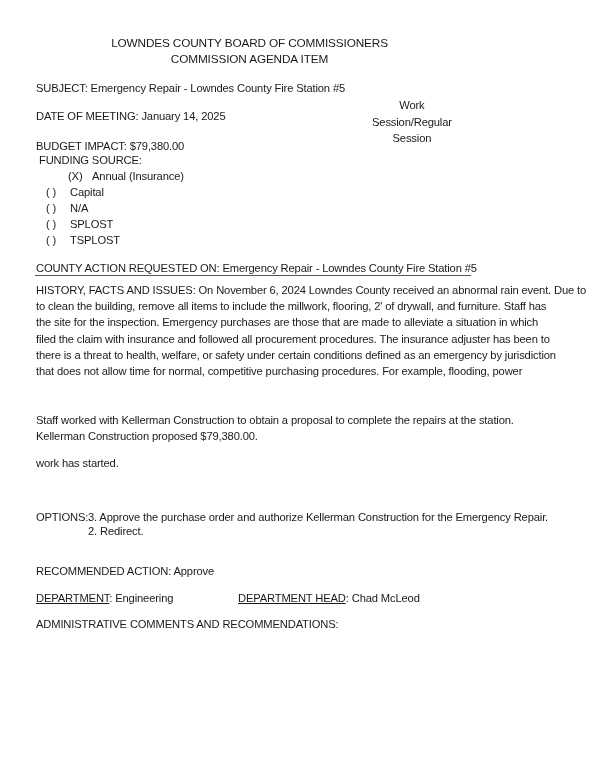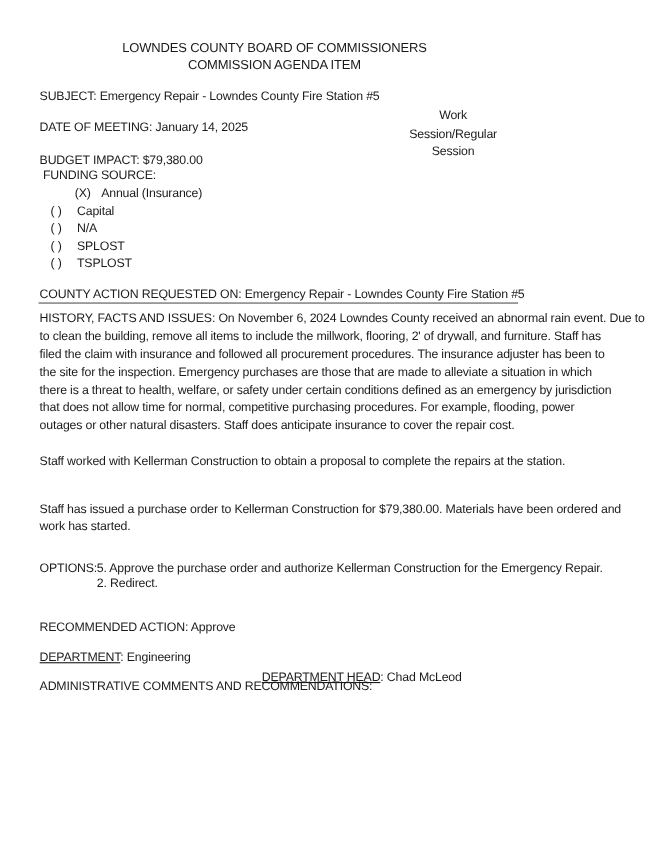--- a/index.html
+++ b/index.html
@@ -76,42 +76,41 @@
 <div class="fund-row" style="top:234px;">
   <span class="fund-mark">( )</span><span>TSPLOST</span>
 </div>
 
 <div class="abs" style="left:36px; top:262px;">COUNTY ACTION REQUESTED ON: Emergency Repair - Lowndes County Fire Station #5</div>
 <div class="rule"></div>
 
 <div class="para" style="top:282px;">
   <span class="para-line">HISTORY, FACTS AND ISSUES: On November 6, 2024 Lowndes County received an abnormal rain event. Due to</span>
   <span class="para-line">to clean the building, remove all items to include the millwork, flooring, 2' of drywall, and furniture. Staff has</span>
+  <span class="para-line">the site for the inspection. Emergency purchases are those that are made to alleviate a situation in which</span>
   <span class="para-line">filed the claim with insurance and followed all procurement procedures. The insurance adjuster has been to</span>
-  <span class="para-line">the site for the inspection. Emergency purchases are those that are made to alleviate a situation in which</span>
   <span class="para-line">there is a threat to health, welfare, or safety under certain conditions defined as an emergency by jurisdiction</span>
   <span class="para-line">that does not allow time for normal, competitive purchasing procedures. For example, flooding, power</span>
-  <span class="para-line">outages or other natural disasters. Staff does anticipate insurance to cover the repair cost.</span>
 </div>
 
 <div class="para" style="top:412px;">
   <span class="para-line">Staff worked with Kellerman Construction to obtain a proposal to complete the repairs at the station.</span>
+  <span class="para-line">Kellerman Construction proposed $79,380.00.</span>
 </div>
 
 <div class="para" style="top:455px;">
-  <span class="para-line">Staff has issued a purchase order to Kellerman Construction for $79,380.00. Materials have been ordered and</span>
   <span class="para-line">work has started.</span>
 </div>
 
 <div class="abs" style="left:36px; top:511px;">OPTIONS:</div>
-<div class="abs" style="left:88px; top:511px;">5. Approve the purchase order and authorize Kellerman Construction for the Emergency Repair.</div>
+<div class="abs" style="left:88px; top:511px;">3. Approve the purchase order and authorize Kellerman Construction for the Emergency Repair.</div>
 <div class="abs" style="left:88px; top:525px;">2. Redirect.</div>
 
 <div class="abs" style="left:36px; top:565px;">RECOMMENDED ACTION: Approve</div>
 
 <div class="abs" style="left:36px; top:592px;">
   <span class="u">DEPARTMENT</span><span>: Engineering</span>
 </div>
-<div class="abs" style="left:238px; top:610px;">
+<div class="abs" style="left:238px; top:592px;">
   <span class="u">DEPARTMENT HEAD</span><span>: Chad McLeod</span>
 </div>
 
 <div class="abs" style="left:36px; top:618px;">ADMINISTRATIVE COMMENTS AND RECOMMENDATIONS:</div>
 
 </body></html>

